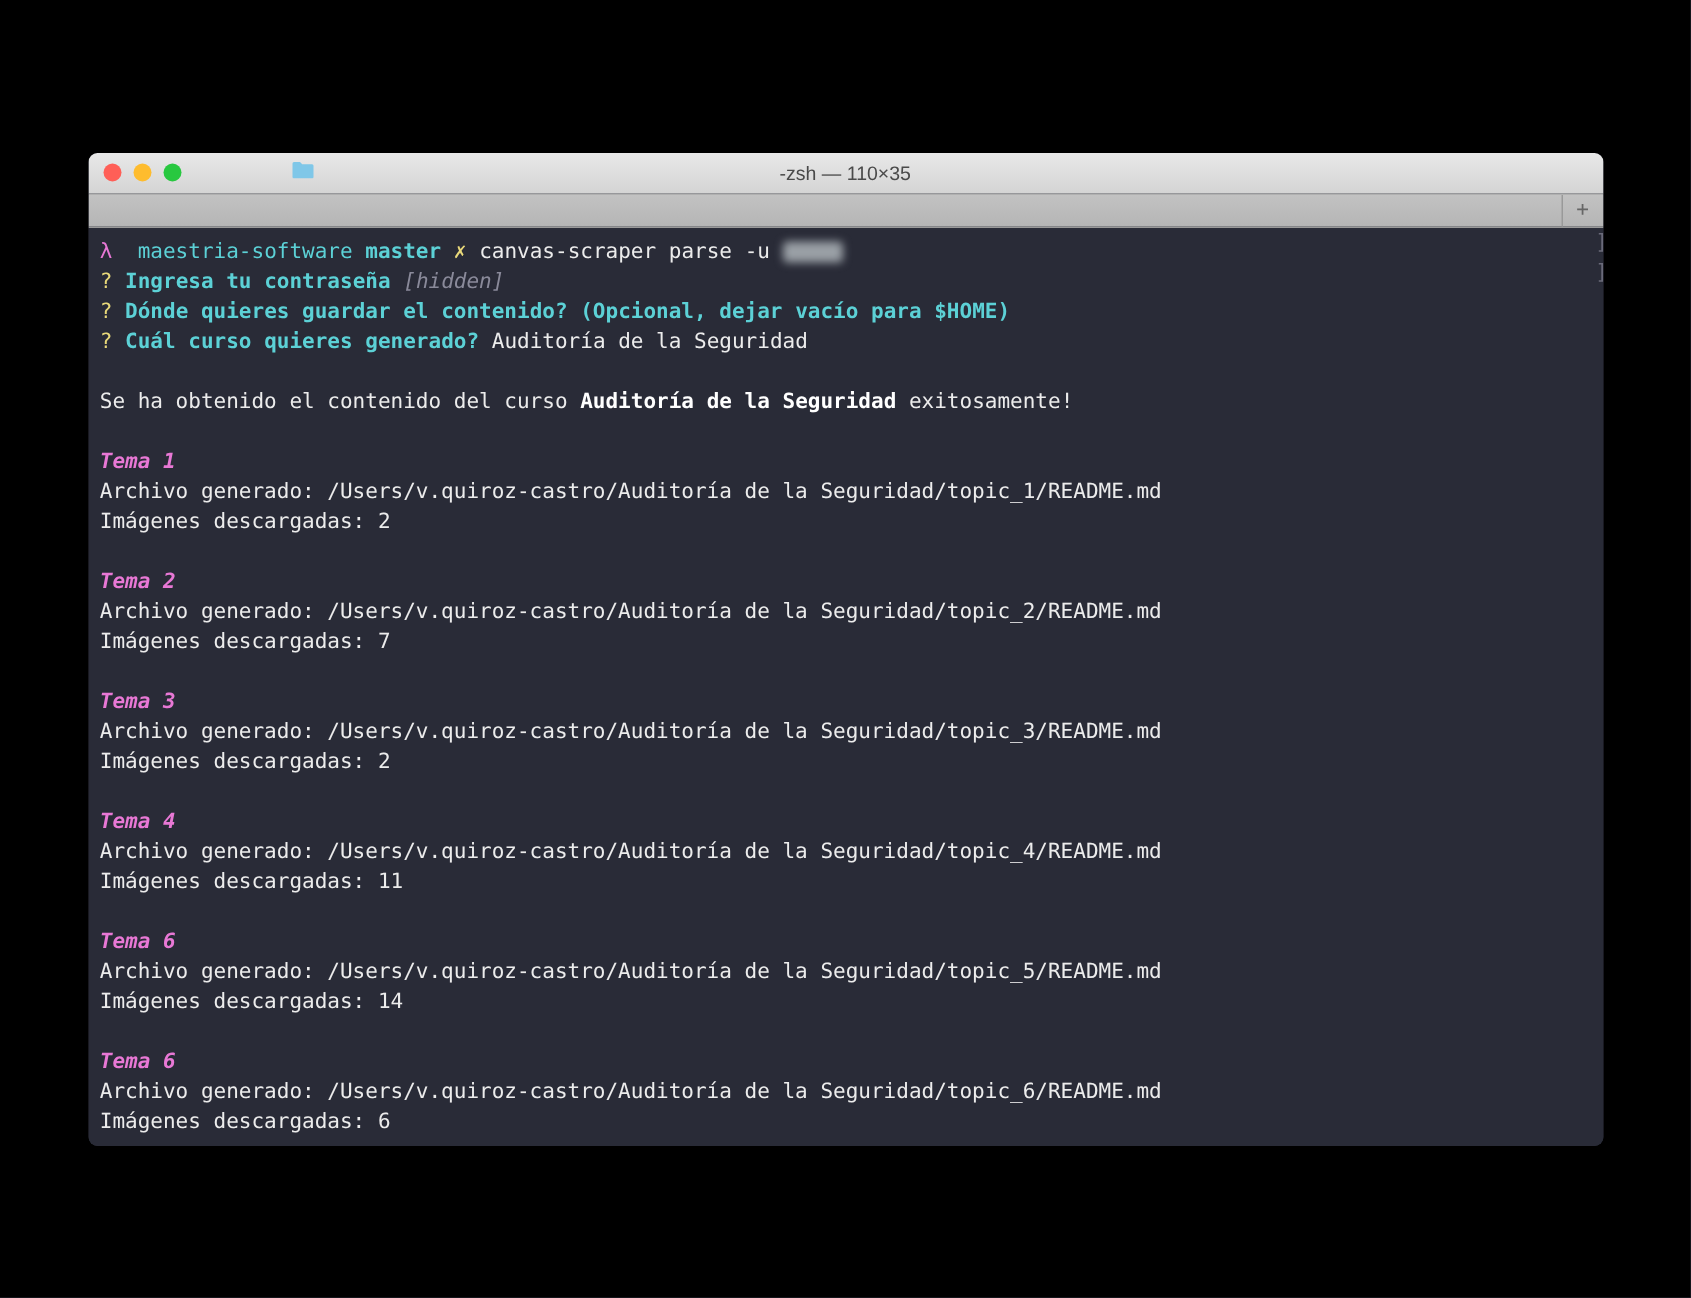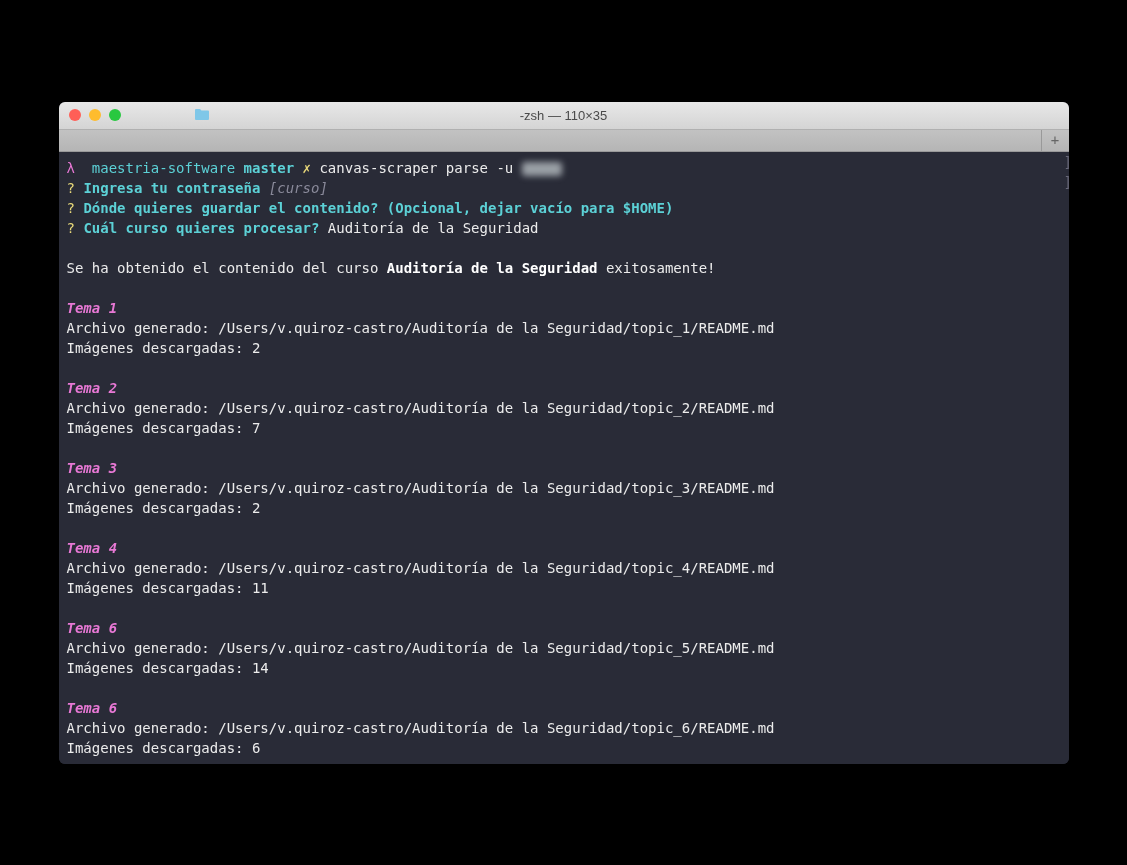--- a/index.html
+++ b/index.html
@@ -141,25 +141,25 @@
     </span>
     <div class="title">-zsh — 110×35</div>
   </div>
   <div class="tabbar">
     <div class="newtab">+</div>
   </div>
   <div class="terminal-body">
 
     <div class="line"><span class="magenta">λ</span><span>  </span><span class="cyan">maestria-software</span><span> </span><span class="cyan-bold">master</span><span> </span><span class="yellow-bold">✗</span><span> </span><span class="white">canvas-scraper parse -u </span><span class="blur-box"></span></div>
 
-    <div class="line"><span class="yellow">?</span><span> </span><span class="cyan-bold">Ingresa tu contraseña</span><span> </span><span class="gray-italic">[curso]</span></div>
+    <div class="line"><span class="yellow">?</span><span> </span><span class="cyan-bold">Ingresa tu contraseña</span><span> </span><span class="gray-italic">[hidden]</span></div>
 
     <div class="line"><span class="yellow">?</span><span> </span><span class="cyan-bold">Dónde quieres guardar el contenido? (Opcional, dejar vacío para $HOME)</span></div>
 
-    <div class="line"><span class="yellow">?</span><span> </span><span class="cyan-bold">Cuál curso quieres procesar?</span><span> </span><span class="white">Auditoría de la Seguridad</span></div>
+    <div class="line"><span class="yellow">?</span><span> </span><span class="cyan-bold">Cuál curso quieres generado?</span><span> </span><span class="white">Auditoría de la Seguridad</span></div>
 
     <div class="line">&nbsp;</div>
 
     <div class="line"><span class="white">Se ha obtenido el contenido del curso </span><span class="white-bold">Auditoría de la Seguridad</span><span class="white"> exitosamente!</span></div>
 
     <div class="line">&nbsp;</div>
     <div class="line"><span class="magenta-bold-italic">Tema 1</span></div>
     <div class="line"><span class="white">Archivo generado: /Users/v.quiroz-castro/Auditoría de la Seguridad/topic_1/README.md</span></div>
     <div class="line"><span class="white">Imágenes descargadas: 2</span></div>
 

